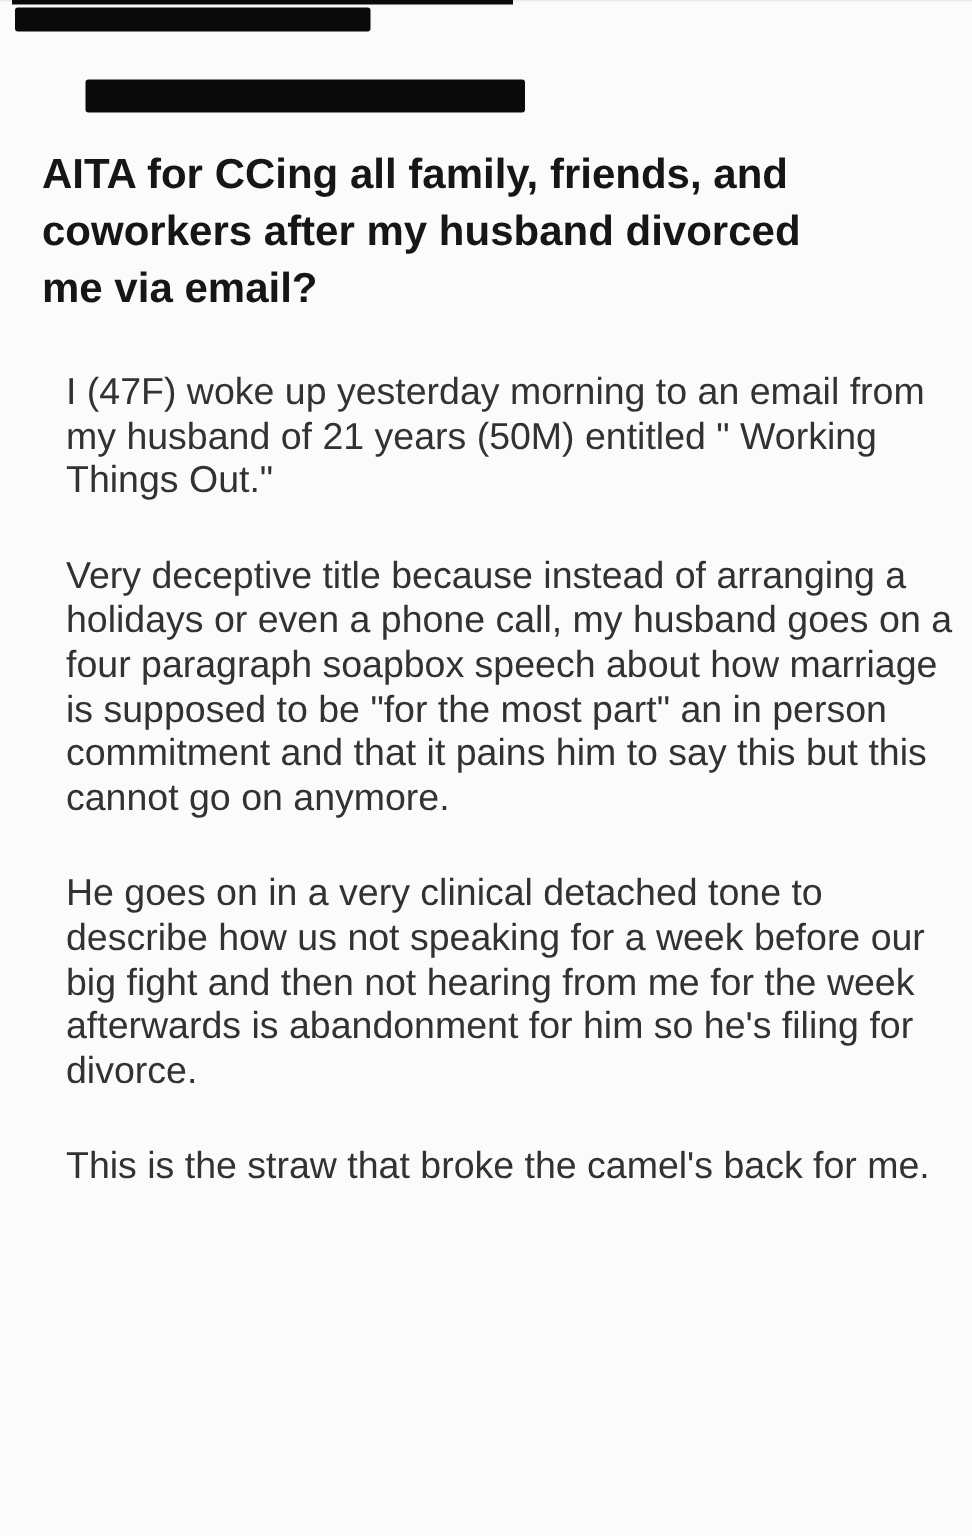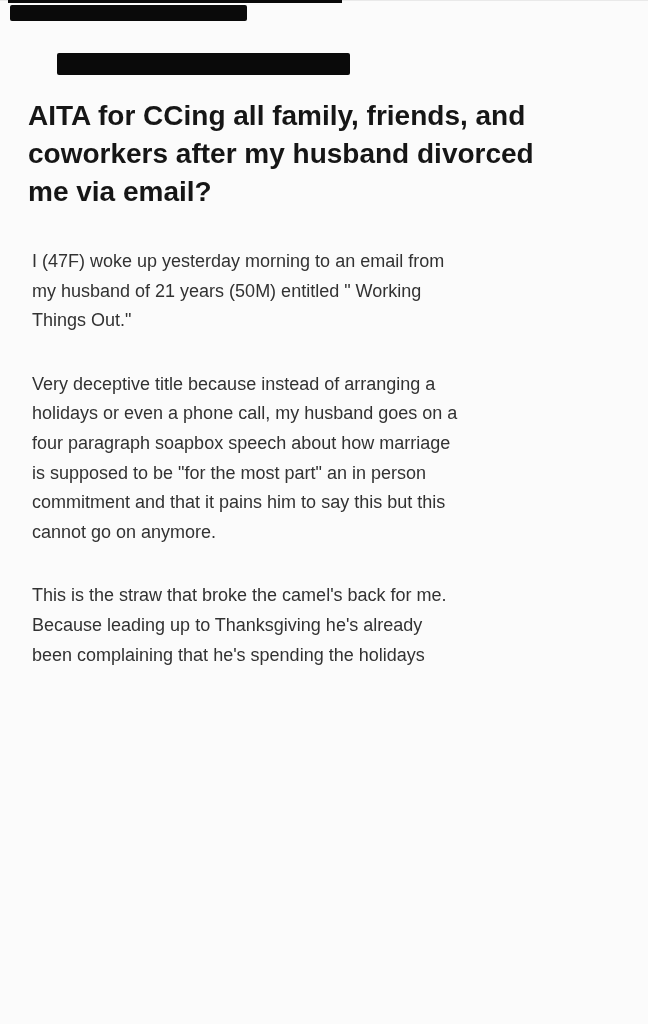--- a/index.html
+++ b/index.html
@@ -40,22 +40,22 @@
   }
   .post-title {
     margin: 97px 0 0 0;
     font-size: 28px;
     line-height: 38px;
     font-weight: bold;
     color: #161616;
     white-space: pre-line;
   }
   .para {
-    margin: 34px 0 0 4px;
-    font-size: 18px;
+    margin: 34px 0 0 16px;
+    font-size: 25px;
     line-height: 29.6px;
     font-weight: normal;
     color: #323232;
     white-space: pre-line;
   }
   .para-first {
     margin-top: 36px;
   }
 </style>
 </head>
@@ -78,20 +78,25 @@
 my husband of 21 years (50M) entitled " Working
 Things Out."</p>
 
     <p class="para">Very deceptive title because instead of arranging a
 holidays or even a phone call, my husband goes on a
 four paragraph soapbox speech about how marriage
 is supposed to be "for the most part" an in person
 commitment and that it pains him to say this but this
 cannot go on anymore.</p>
 
+    <p class="para">He goes on in a very clinical detached tone to
+describe how us not speaking for a week before our
+big fight and then not hearing from me for the week
+afterwards is abandonment for him so he's filing for
+divorce.</p>
 
 
     <p class="para">This is the straw that broke the camel's back for me.
 Because leading up to Thanksgiving he's already
 been complaining that he's spending the holidays</p>
   </div>
 
 </div>
 
 </body></html>

